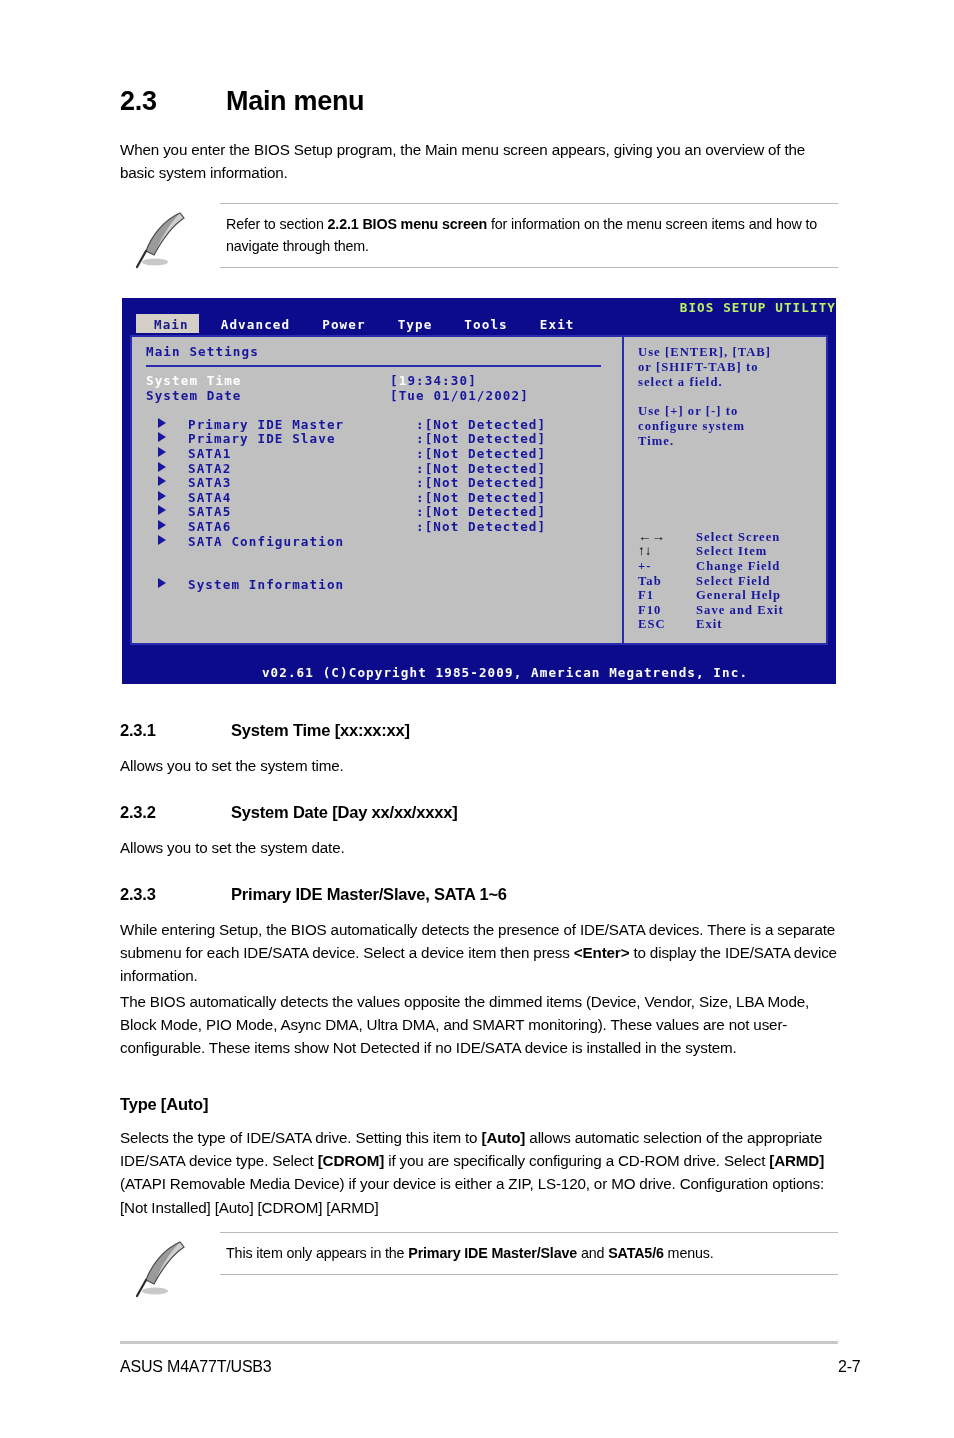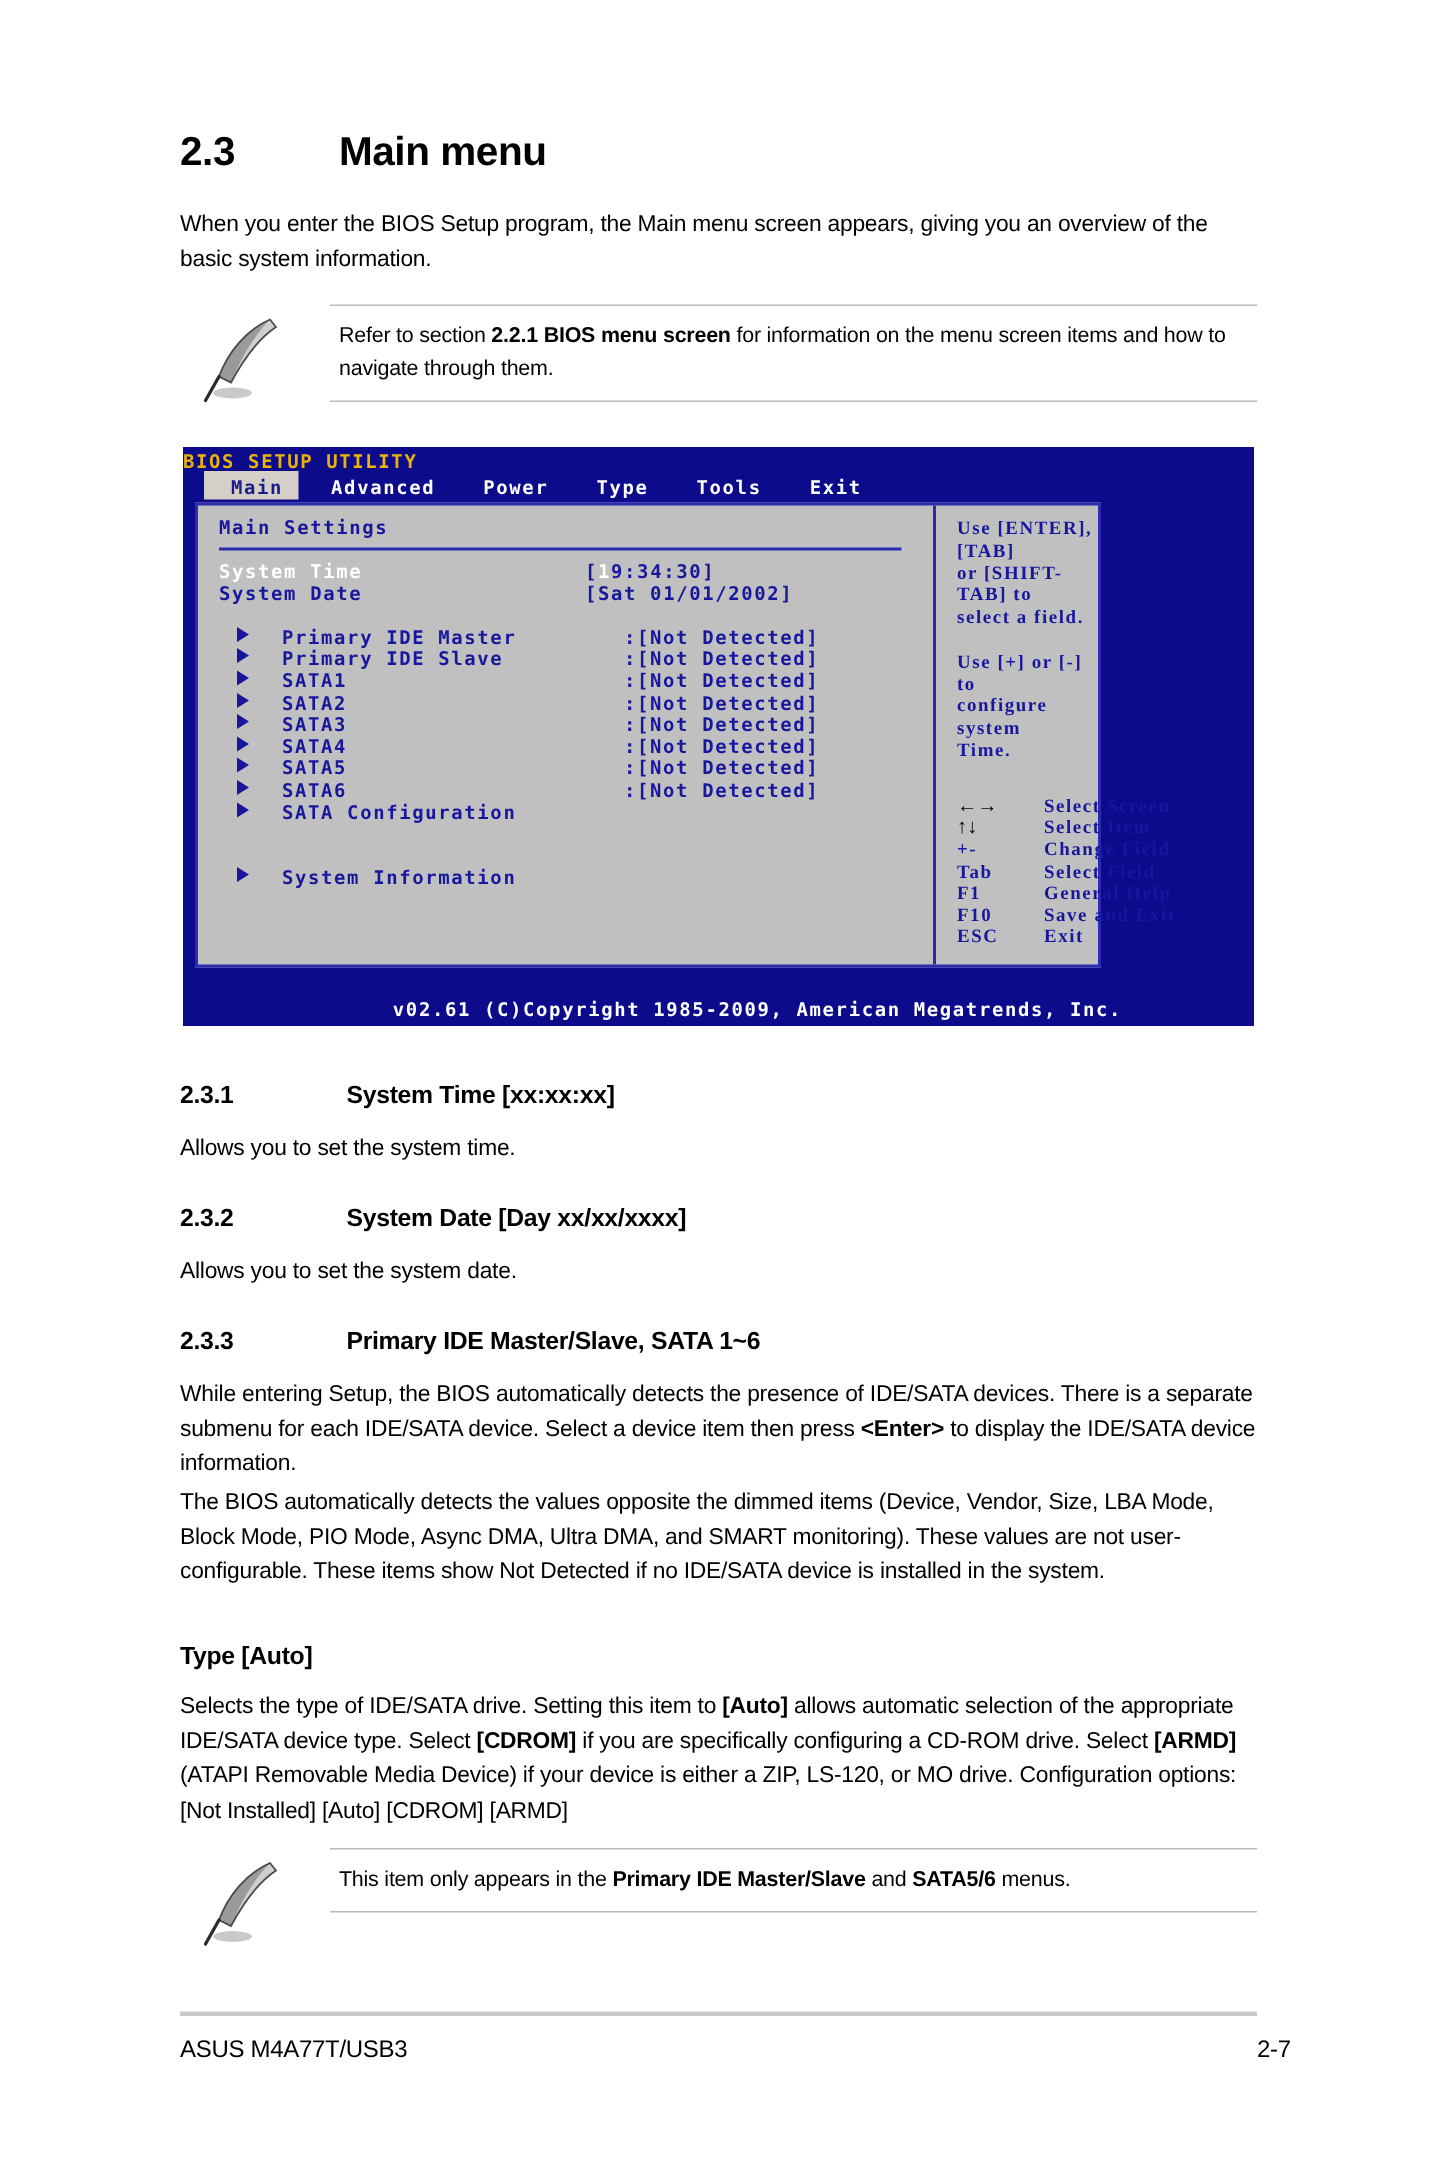--- a/index.html
+++ b/index.html
@@ -86,22 +86,22 @@
     width: 714px;
     height: 386px;
     background: #0b0b8c;
     font-family: "DejaVu Sans Mono", "Liberation Mono", monospace;
     box-sizing: border-box;
   }
   .bios-title {
     position: absolute;
     left: 0; top: 2px;
     width: 714px;
-    text-align: left;
-    color: #eab308;
+    text-align: right;
+    color: #bef264;
     font-size: 12.6px;
     font-weight: bold;
     letter-spacing: 1.1px;
   }
   .bios-tabs {
     position: absolute;
     left: 14px;
     top: 16px;
     height: 19px;
     display: flex;
@@ -120,21 +120,21 @@
   .bios-tab.active {
     background: #d4d0c8;
     color: #1a1a8c;
   }
   .bios-tab.sp { padding-left: 22px; }
 
   .bios-body {
     position: absolute;
     left: 8px;
     top: 37px;
-    width: 604px;
+    width: 698px;
     height: 310px;
     border: 2px solid #2b2bb0;
     background: #c0c0c0;
     box-sizing: border-box;
     display: flex;
   }
   .bios-left {
     width: 490px;
     box-sizing: border-box;
     padding: 7px 0 0 14px;
@@ -293,21 +293,21 @@
     </div>
 
     <div class="bios-body">
 
       <div class="bios-left">
         <div class="bios-sectitle">Main Settings</div>
         <div class="bios-hr"></div>
 
         <div class="row sel"><span class="lbl">System Time</span><span><span>[</span><span class="hl">1</span><span>9:34:30]</span></span></div>
 
-        <div class="row"><span class="lbl">System Date</span><span>[Sat 01/01/2002]</span></div>
+        <div class="row"><span class="lbl">System Date</span><span>[Tue 01/01/2002]</span></div>
 
         <div class="spacer-row"></div>
 
         <div class="row arrow-row"><span class="tri"></span><span class="lbl indent">Primary IDE Master</span><span>:[Not Detected]</span></div>
         <div class="row arrow-row"><span class="tri"></span><span class="lbl indent">Primary IDE Slave</span><span>:[Not Detected]</span></div>
         <div class="row arrow-row"><span class="tri"></span><span class="lbl indent">SATA1</span><span>:[Not Detected]</span></div>
         <div class="row arrow-row"><span class="tri"></span><span class="lbl indent">SATA2</span><span>:[Not Detected]</span></div>
         <div class="row arrow-row"><span class="tri"></span><span class="lbl indent">SATA3</span><span>:[Not Detected]</span></div>
         <div class="row arrow-row"><span class="tri"></span><span class="lbl indent">SATA4</span><span>:[Not Detected]</span></div>
         <div class="row arrow-row"><span class="tri"></span><span class="lbl indent">SATA5</span><span>:[Not Detected]</span></div>

